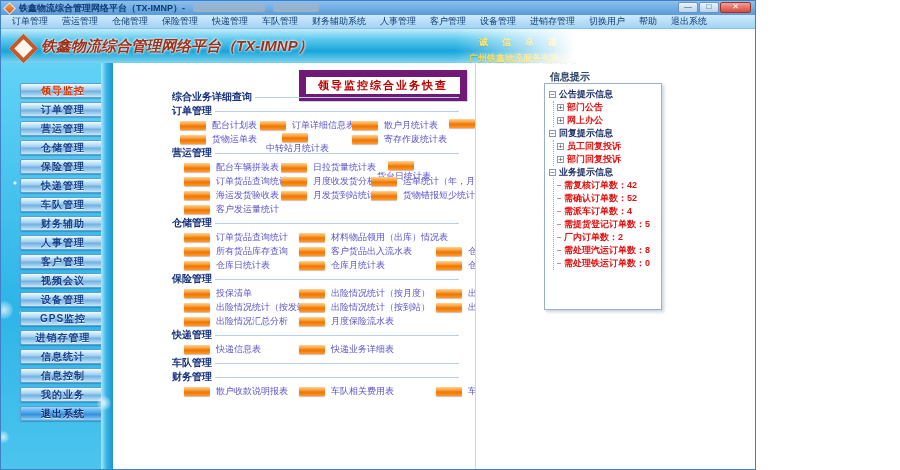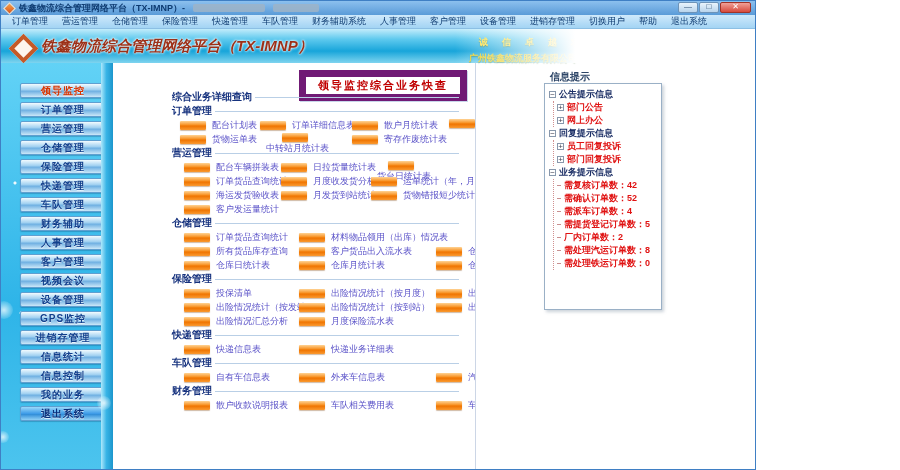--- a/index.html
+++ b/index.html
@@ -339,34 +339,20 @@
             </div>
             <div class="item" style="left: 127px;">
               <div class="obtn"></div>
               <div class="item-label">快递业务详细表</div>
             </div>
           </div>
           <div class="sec-head">
             <div class="sec-title">车队管理</div>
             <div class="sec-rule"></div>
           </div>
-          <div class="sec-row">
-            <div class="item" style="left: 12px;">
-              <div class="obtn"></div>
-              <div class="item-label">自有车信息表</div>
-            </div>
-            <div class="item" style="left: 127px;">
-              <div class="obtn"></div>
-              <div class="item-label">外来车信息表</div>
-            </div>
-            <div class="item" style="left: 264px;">
-              <div class="obtn"></div>
-              <div class="item-label">汽</div>
-            </div>
-          </div>
           <div class="sec-head">
             <div class="sec-title">财务管理</div>
             <div class="sec-rule"></div>
           </div>
           <div class="sec-row">
             <div class="item" style="left: 12px; text-align: right;">
               <div class="obtn"></div>
               <div class="item-label">散户收款说明报表</div>
             </div>
             <div class="item" style="left: 127px;">

